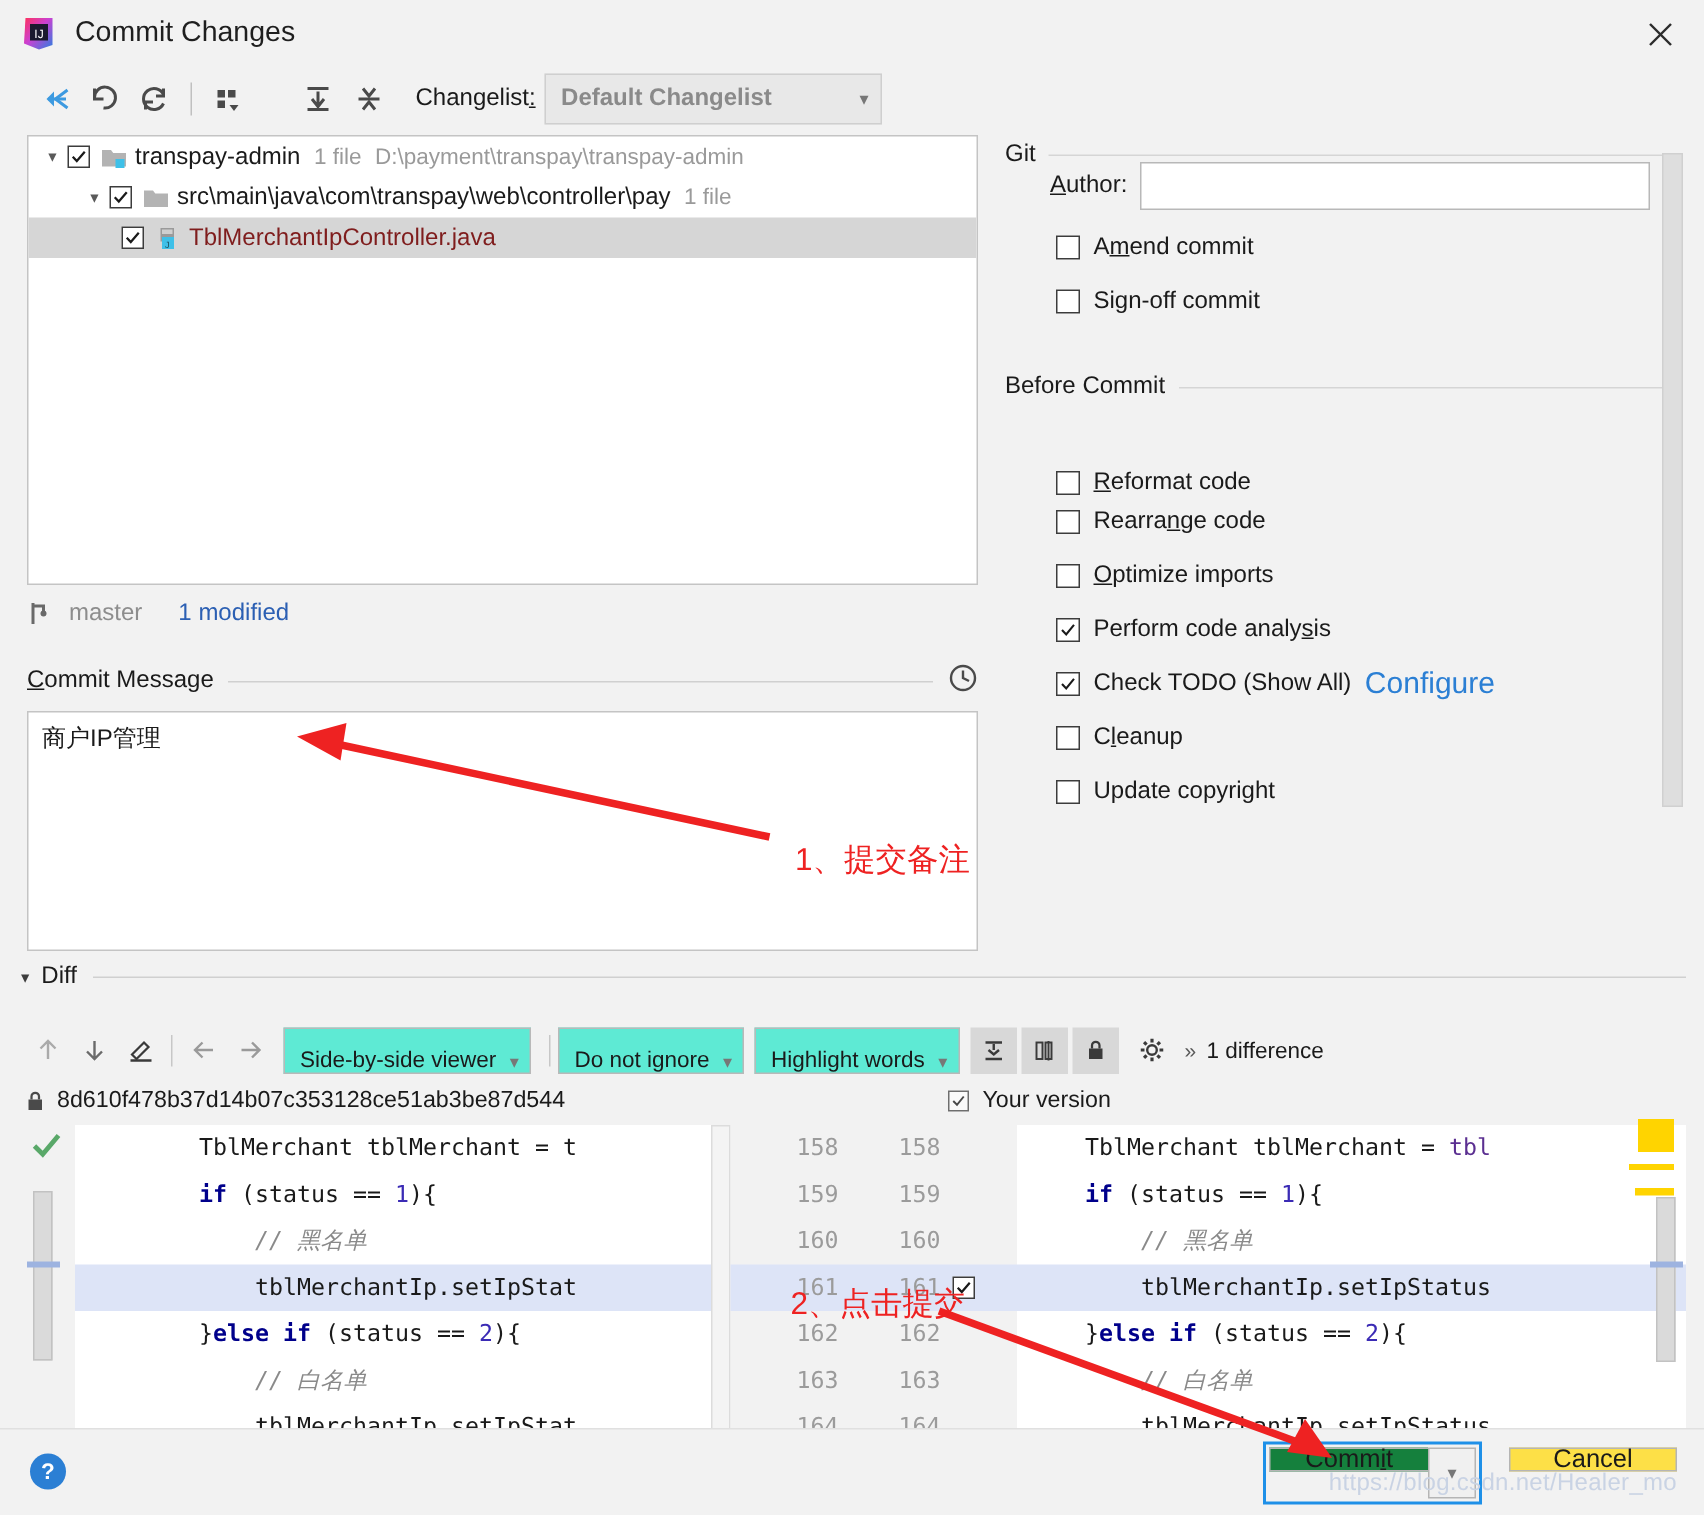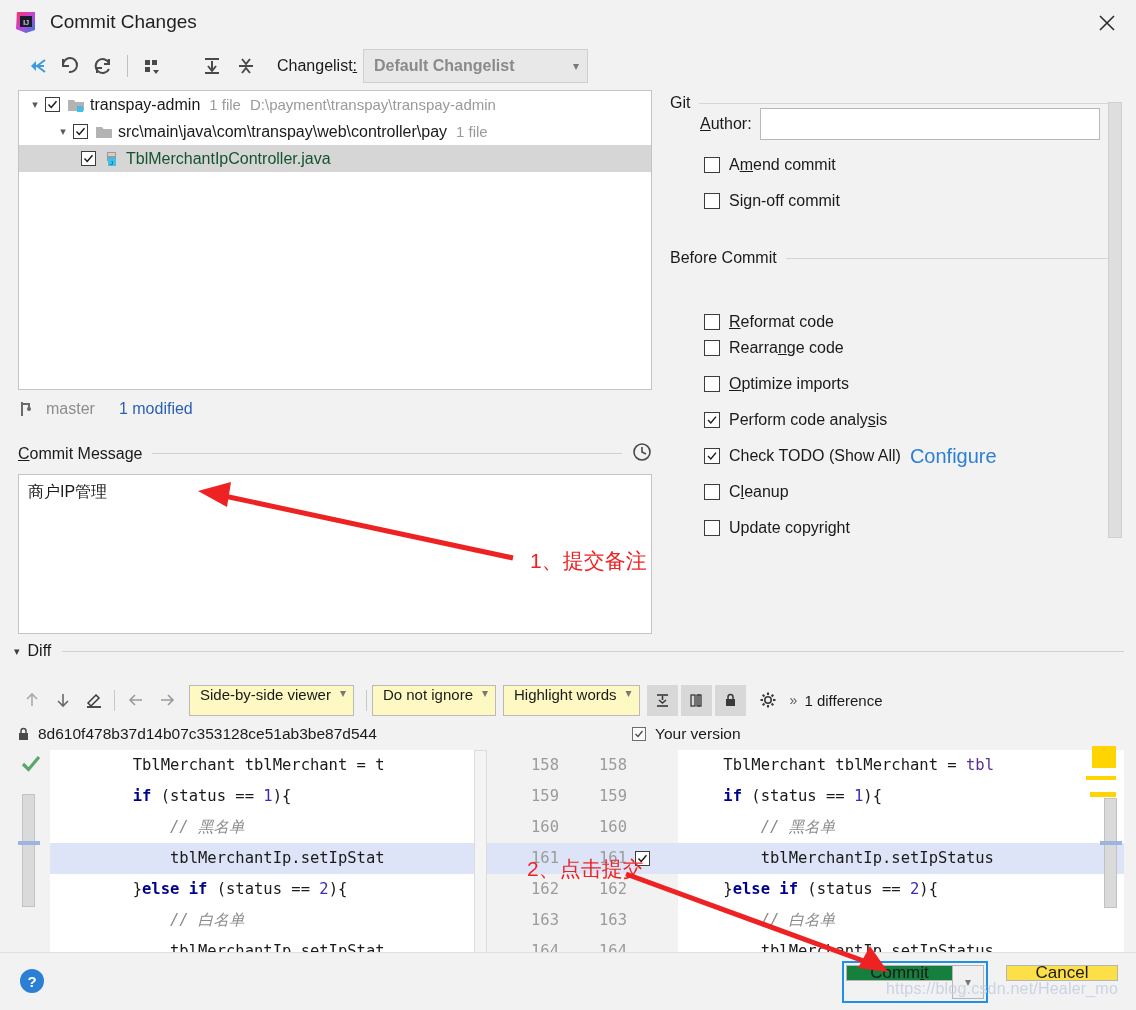--- a/index.html
+++ b/index.html
@@ -64,21 +64,21 @@
   .tree-row.indent2 { padding-left:62px; }
   .twisty { width:20px; color:#5a5a5a; font-size:11px; text-align:center; cursor:pointer; }
   .tcheck {
     width:15px; height:15px; border:1.4px solid #3c3c3c; background:#fff;
     margin-right:7px; display:flex; align-items:center; justify-content:center;
     flex:0 0 auto; cursor:pointer;
   }
   .tcheck svg { display:block; }
   .ficon { width:18px; height:16px; margin-right:5px; flex:0 0 auto; }
   .tname { font-size:16px; }
-  .tname.blue { color:#14532d; }
+  .tname.blue { color:#7f1d1d; }
   .tmeta { font-size:15px; color:#9a9a9a; margin-left:9px; }
 
   #branch-line {
     position:absolute; left:18px; top:352px; height:26px;
     display:flex; align-items:center;
   }
   #branch-line .br-name { color:#8d8d8d; font-size:16px; margin-left:10px; }
   #branch-line .br-mod { color:#2b5fb3; font-size:16px; margin-left:24px; }
 
   #cm-header {
@@ -105,22 +105,22 @@
   #diff-header .lbl { font-size:16px; }
   #diff-header .rule { flex:1; height:1px; background:#d0d0d0; margin-left:11px; }
 
   #diff-toolbar {
     position:absolute; left:16px; top:636px; right:8px; height:40px;
     display:flex; align-items:center;
   }
   .dt-icon { width:31px; height:30px; display:flex; align-items:center; justify-content:center; cursor:pointer; }
   .dt-sep { width:1px; height:21px; background:#c7c7c7; margin:0 5px; }
   .dt-combo {
-    height:31px; background:#fef9c3; border:1px solid #b9b9b9;
-    display:flex; align-items:flex-start; padding:0 7px 0 10px; margin-right:7px;
+    height:31px; background:#5eead4; border:1px solid #b9b9b9;
+    display:flex; align-items:flex-end; padding:0 7px 0 10px; margin-right:7px;
     font-size:15px; cursor:pointer;
   }
   .dt-combo .chev { margin-left:9px; }
   .dt-btn {
     width:31px; height:31px; background:#d8d8d8; margin-right:3px;
     display:flex; align-items:center; justify-content:center; cursor:pointer;
   }
   .dt-more { color:#5a5a5a; font-size:14px; margin:0 7px 0 6px; cursor:pointer; }
   .dt-diffcount { font-size:15px; color:#1a1a1a; }
 
@@ -252,21 +252,21 @@
   #watermark {
     position:absolute; right:18px; top:27px; font-size:16px;
     color:#c9d3e4; letter-spacing:0.2px; pointer-events:none;
   }
 
   
   .anno-text {
     position:absolute; color:#ee2222; font-size:21px; white-space:nowrap;
     pointer-events:none;
   }
-  #anno1 { left:530px; top:547px; }
+  #anno1 { left:530px; top:559px; }
   #anno2 { left:527px; top:855px; }
   svg.anno-arrow { position:absolute; pointer-events:none; }
 </style>
 </head>
 <body>
 
 <div id="titlebar">
   <svg id="ij-logo" viewBox="0 0 24 24">
     <defs>
       <linearGradient id="ijg" x1="0" y1="0" x2="1" y2="1">

